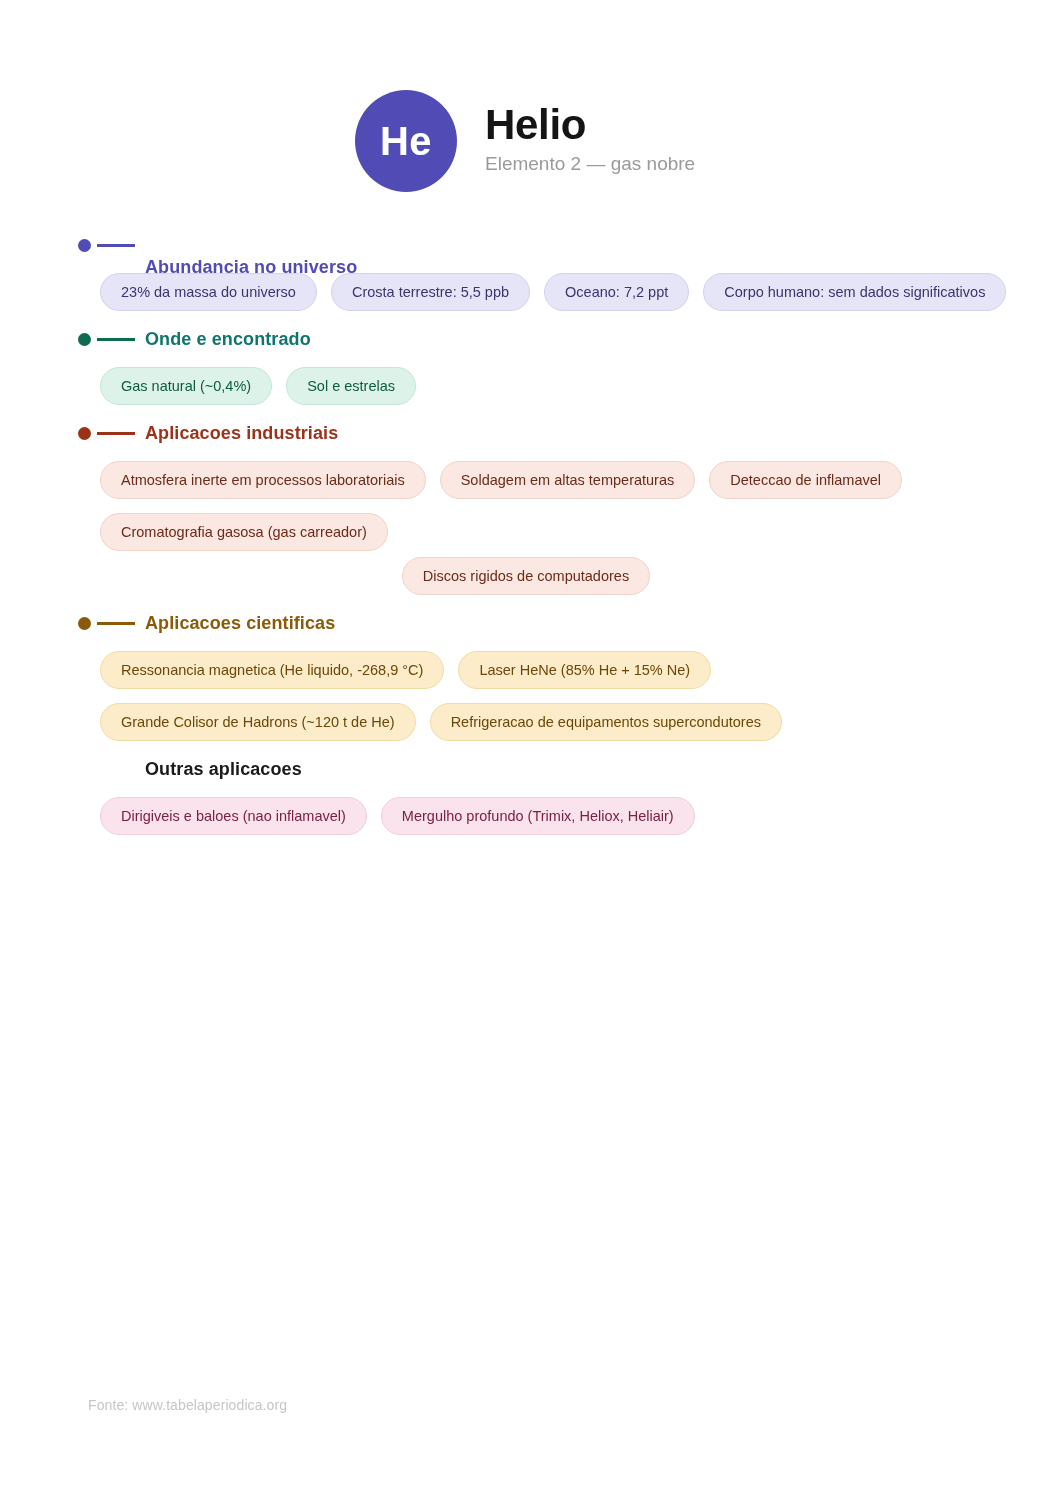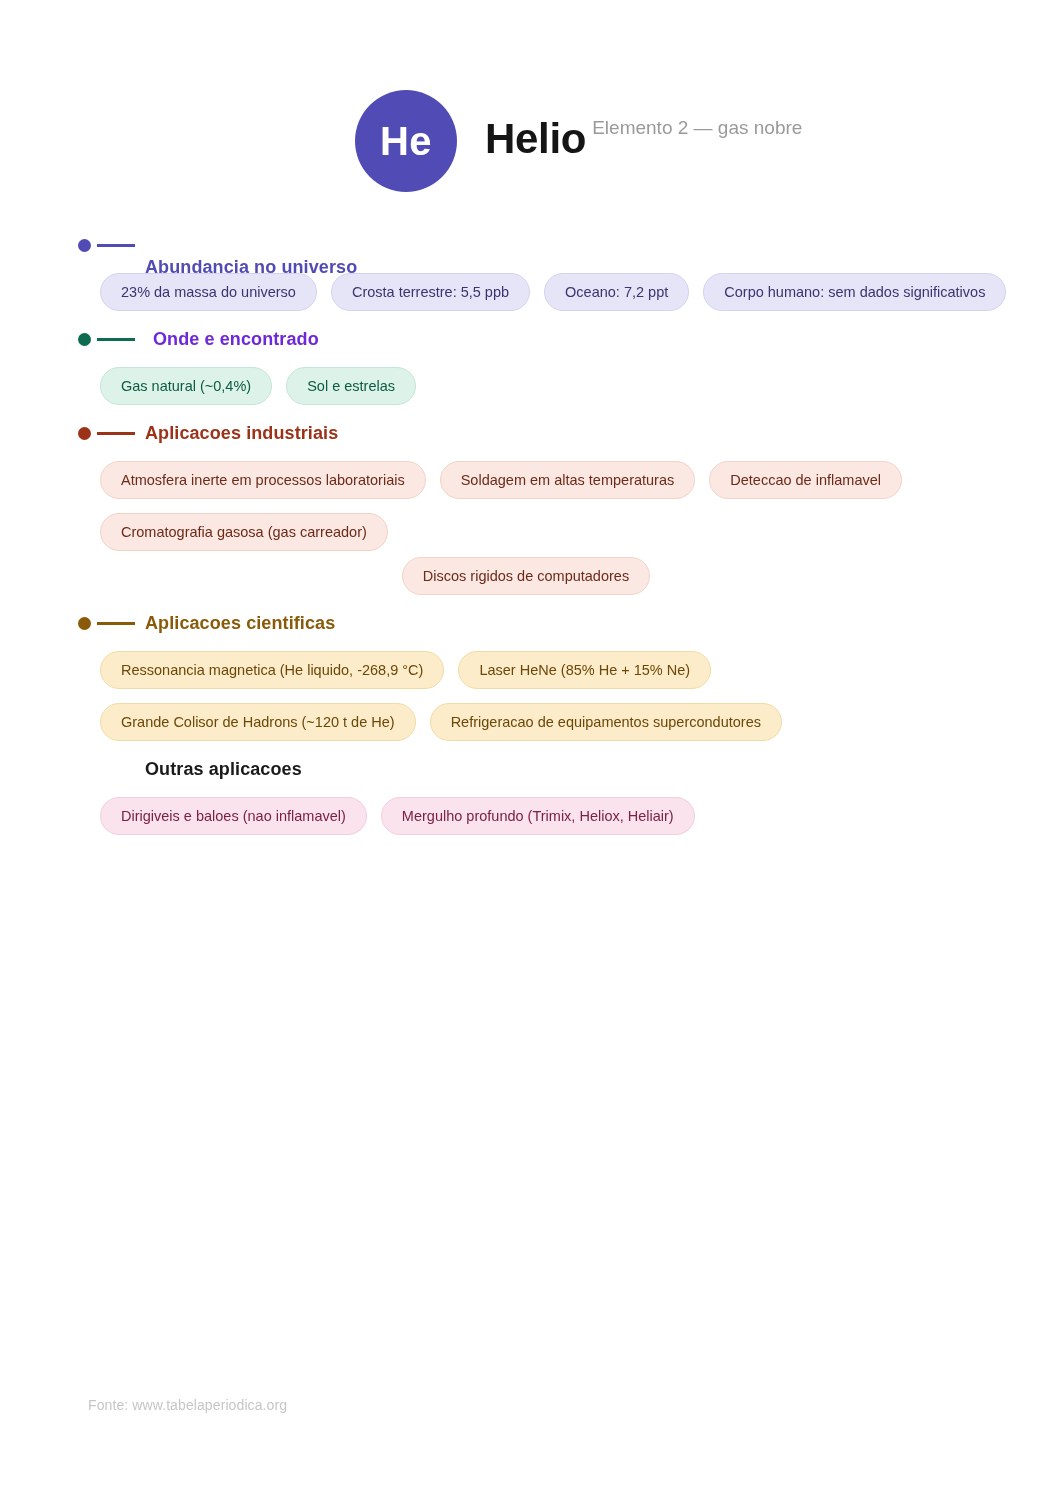--- a/index.html
+++ b/index.html
@@ -37,21 +37,21 @@
   }
   .element-symbol {
     color: #ffffff;
     font-size: 40px;
     font-weight: 700;
     letter-spacing: 0.5px;
     line-height: 1;
   }
   .header-text {
     display: flex;
-    flex-direction: row;
+    flex-direction: column;
     gap: 6px;
     padding-bottom: 4px;
   }
   .element-name {
     font-size: 42px;
     font-weight: 700;
     line-height: 1.05;
     color: #151515;
     letter-spacing: -0.3px;
   }
@@ -153,21 +153,21 @@
         <span class="chip" style="background: rgb(230, 229, 247); border-color: rgb(212, 210, 240); color: rgb(58, 52, 112);">23% da massa do universo</span>
         <span class="chip" style="background: rgb(230, 229, 247); border-color: rgb(212, 210, 240); color: rgb(58, 52, 112);">Crosta terrestre: 5,5 ppb</span>
         <span class="chip" style="background: rgb(230, 229, 247); border-color: rgb(212, 210, 240); color: rgb(58, 52, 112);">Oceano: 7,2 ppt</span>
         <span class="chip" style="background: rgb(230, 229, 247); border-color: rgb(212, 210, 240); color: rgb(58, 52, 112);">Corpo humano: sem dados significativos</span>
       </div>
     </div>
     <div class="section">
       <div class="section-header">
         <span class="section-dot" style="background: rgb(13, 107, 79);"></span>
         <span class="section-rule" style="background: rgb(13, 107, 79);"></span>
-        <span class="section-title" style="color: #6d28d9; margin-left: 8px;">Onde e encontrado</span>
+        <span class="section-title" style="color: #0f766e;">Onde e encontrado</span>
       </div>
       <div class="chip-row">
         <span class="chip" style="background: rgb(221, 242, 232); border-color: rgb(196, 230, 215); color: rgb(12, 91, 67);">Gas natural (~0,4%)</span>
         <span class="chip" style="background: rgb(221, 242, 232); border-color: rgb(196, 230, 215); color: rgb(12, 91, 67);">Sol e estrelas</span>
       </div>
     </div>
     <div class="section">
       <div class="section-header">
         <span class="section-dot" style="background: rgb(156, 51, 24);"></span>
         <span class="section-rule" style="background: rgb(156, 51, 24);"></span>

